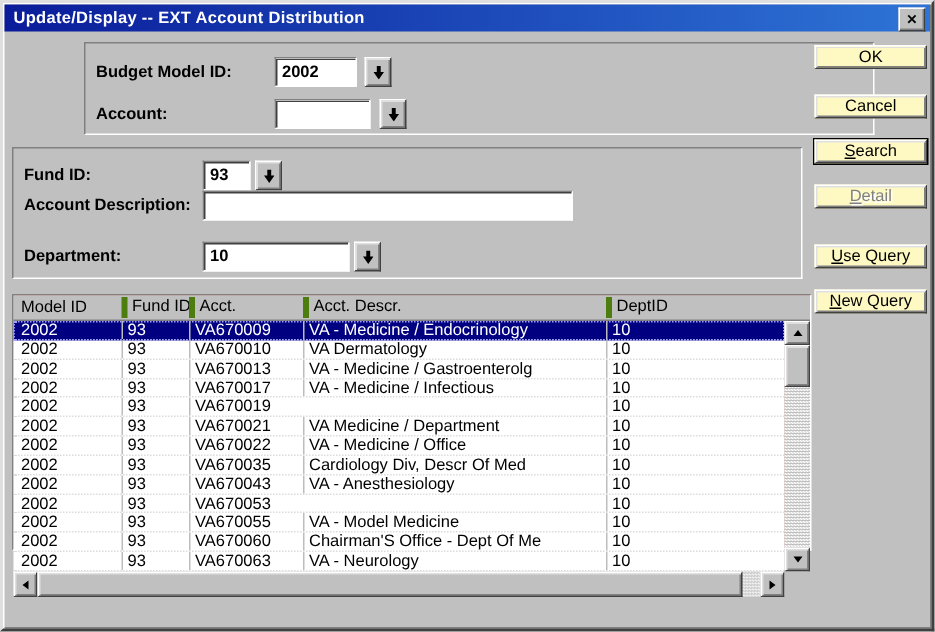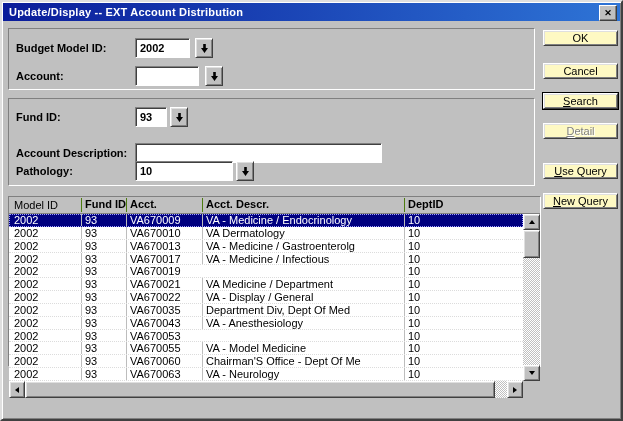--- a/index.html
+++ b/index.html
@@ -7,48 +7,48 @@
   .window{position:relative;width:623px;height:421px;box-sizing:border-box;background:#c0c0c0;
     border:2px solid;border-color:#dfdfdf #404040 #404040 #dfdfdf;
     box-shadow:inset 1px 1px 0 #fff, inset -1px -1px 0 #808080;overflow:hidden;padding-left:41px;}
   .titlebar{position:absolute;left:1px;top:1px;width:617px;height:18px;
     background:linear-gradient(90deg,#0a1c9a,#2e74d6);color:#fff;font-weight:bold;
     line-height:18px;padding-left:6px;box-sizing:border-box;letter-spacing:.2px;}
   .close-btn{position:absolute;right:3px;top:2px;width:16px;height:14px;background:#c0c0c0;
     border:1px solid;border-color:#fff #404040 #404040 #fff;box-shadow:inset -1px -1px 0 #808080;
     color:#000;font-size:9px;font-weight:bold;display:flex;align-items:center;justify-content:center;line-height:1;}
   .group{position:absolute;left:6px;width:527px;border:1px solid;border-color:#808080 #fff #fff #808080;box-sizing:border-box;}
-  #group-top{top:26px;height:62px;}
+  #group-top{top:26px;height:62px;margin-left:48px;}
   #group-filter{top:96px;height:88px;text-decoration:underline;}
   .frow{position:absolute;left:0;right:0;height:20px;}
   .flabel{position:absolute;left:7px;top:4px;font-weight:bold;white-space:nowrap;}
   .field{position:absolute;left:126px;top:0;height:20px;box-sizing:border-box;background:#fff;
     border:1px solid;border-color:#808080 #fff #fff #808080;box-shadow:inset 1px 1px 0 #404040;
     font:bold 11px "Liberation Sans",sans-serif;padding:0 2px 0 4px;outline:none;}
   .prompt{position:absolute;top:0;width:18px;height:20px;background:#c0c0c0;padding:0;
     border:1px solid;border-color:#fff #404040 #404040 #fff;box-shadow:inset 1px 1px 0 #dfdfdf, inset -1px -1px 0 #808080;
     display:flex;align-items:center;justify-content:center;}
   .prompt svg{display:block;}
   .fld-budget-model-id{top:9px}  .fld-budget-model-id .field{width:55px}  .fld-budget-model-id .prompt{left:186px}
   .fld-account{top:37px}         .fld-account .field{width:64px}          .fld-account .prompt{left:196px}
   .fld-fund-id{top:8px}          .fld-fund-id .field{width:32px}          .fld-fund-id .prompt{left:161px}
-  .fld-account-description{top:44px} .fld-account-description .field{width:247px}
+  .fld-account-description{top:28px} .fld-account-description .field{width:247px}
   .fld-department{top:62px}      .fld-department .field{width:98px}       .fld-department .prompt{left:227px}
   .btn{position:absolute;left:541px;width:75px;height:16px;background:#fef9c3;box-sizing:border-box;
     border:1px solid;border-color:#fff #404040 #404040 #fff;
     box-shadow:inset 1px 1px 0 #dfdfdf, inset -1px -1px 0 #808080;
     display:flex;align-items:center;justify-content:center;font-size:11px;cursor:default;white-space:nowrap;}
   .btn.default{box-shadow:inset 1px 1px 0 #dfdfdf, inset -1px -1px 0 #808080, 0 0 0 1px #000;}
   .btn.disabled{color:#808080;text-shadow:1px 1px 0 #fff;}
   .act-ok{top:28px}.act-cancel{top:61px}.act-search{top:91px}.act-detail{top:121px}.act-use-query{top:161px}.act-new-query{top:191px}
   .listbox{position:absolute;left:6px;top:194px;width:533px;height:171px;box-sizing:border-box;background:#fca5a5;
     border:1px solid;border-color:#808080 #fff #fff #808080;box-shadow:inset 1px 1px 0 #404040;}
   .lheader{position:absolute;left:0;top:0;width:531px;height:16px;background:#c0c0c0;border-bottom:1px solid #808080;}
   .hcell{position:absolute;top:2px;white-space:nowrap;}
-  .hcell.sep{top:1px;height:14px;line-height:13px;border-left:1px solid #4d7c0f;padding-left:3px;font-weight:bold;}
+  .hcell.sep{top:1px;height:14px;line-height:13px;border-left:4px solid #4d7c0f;padding-left:3px;}
   .col0{left:5px}.col1{left:72px}.col2{left:117px}.col3{left:193px}.col4{left:395px}
   .lbody{position:absolute;left:0;top:17px;width:514px;height:167px;overflow:hidden;background:#fff;}
   .lrow{position:relative;height:12.846px;line-height:12.4px;box-sizing:border-box;border-bottom:1px dotted #dcdcdc;}
   .lrow.selected{background:var(--sel,#000080);color:#fff;outline:1px dotted #a0a0ff;outline-offset:-1px;}
   .cell{position:absolute;top:0;bottom:0;white-space:nowrap;}
   .cell.sep{border-left:1px solid #bdbdbd;padding-left:3px;}
   .scrollpart{background:#d4d0c8;background-image:repeating-conic-gradient(#fff 0% 25%, #c0c0c0 0% 50%);background-size:2px 2px;}
   .vscroll{position:absolute;left:514px;top:17px;width:17px;height:167px;}
   .hscroll{position:absolute;left:0;top:184px;width:514px;height:17px;}
   .corner{position:absolute;left:514px;top:184px;width:17px;height:17px;background:#c0c0c0;}
@@ -113,21 +113,21 @@
               <path d="M2.2 0h2.6v4H7L3.5 9 0 4h2.2z" fill="#000"></path>
             </svg>
           </span>
         </button>
       </div>
       <div class="frow fld-account-description">
         <span class="flabel">Account Description:</span>
         <input class="field" style="">
       </div>
       <div class="frow fld-department">
-        <span class="flabel">Pathology:</span>
+        <span class="flabel">Department:</span>
         <input class="field" value="10" style="">
         <button class="prompt">
           <span>
             <svg width="7" height="9" viewBox="0 0 7 9">
               <path d="M2.2 0h2.6v4H7L3.5 9 0 4h2.2z" fill="#000"></path>
             </svg>
           </span>
         </button>
       </div>
     </div>
@@ -188,28 +188,28 @@
           <span class="cell col0">2002</span>
           <span class="cell col1 sep">93</span>
           <span class="cell col2 sep">VA670021</span>
           <span class="cell col3 sep">VA Medicine / Department</span>
           <span class="cell col4 sep">10</span>
         </div>
         <div class="lrow">
           <span class="cell col0">2002</span>
           <span class="cell col1 sep">93</span>
           <span class="cell col2 sep">VA670022</span>
-          <span class="cell col3 sep">VA - Display / General</span>
+          <span class="cell col3 sep">VA - Medicine / Office</span>
           <span class="cell col4 sep">10</span>
         </div>
         <div class="lrow">
           <span class="cell col0">2002</span>
           <span class="cell col1 sep">93</span>
           <span class="cell col2 sep">VA670035</span>
-          <span class="cell col3 sep">Department Div, Dept Of Med</span>
+          <span class="cell col3 sep">Cardiology Div, Descr Of Med</span>
           <span class="cell col4 sep">10</span>
         </div>
         <div class="lrow">
           <span class="cell col0">2002</span>
           <span class="cell col1 sep">93</span>
           <span class="cell col2 sep">VA670043</span>
           <span class="cell col3 sep">VA - Anesthesiology</span>
           <span class="cell col4 sep">10</span>
         </div>
         <div class="lrow">

